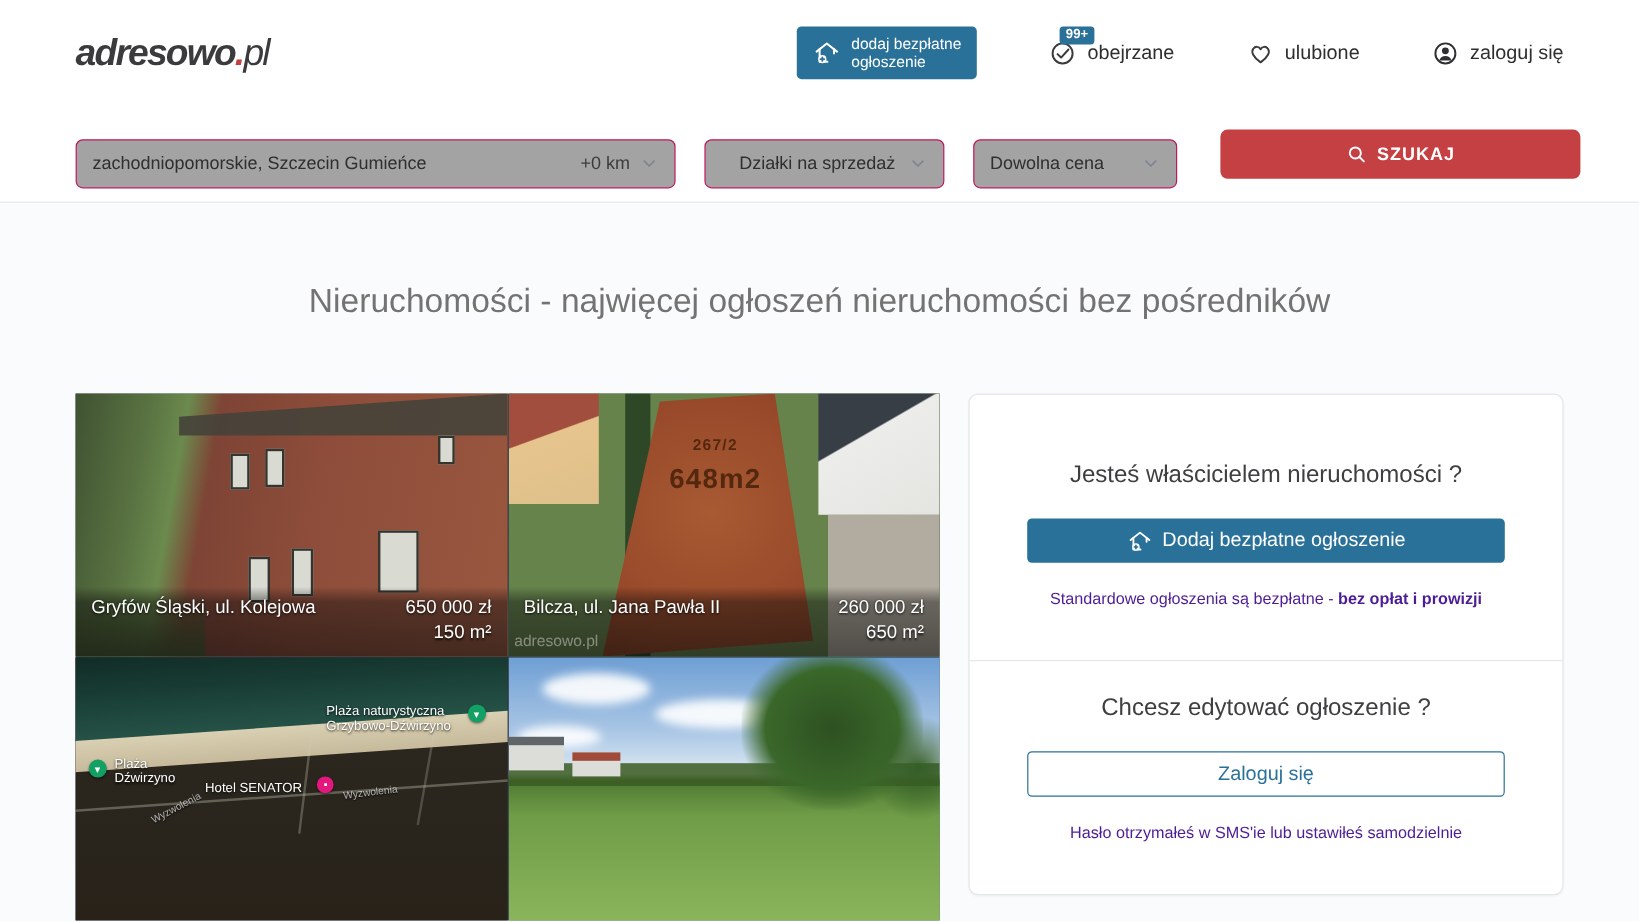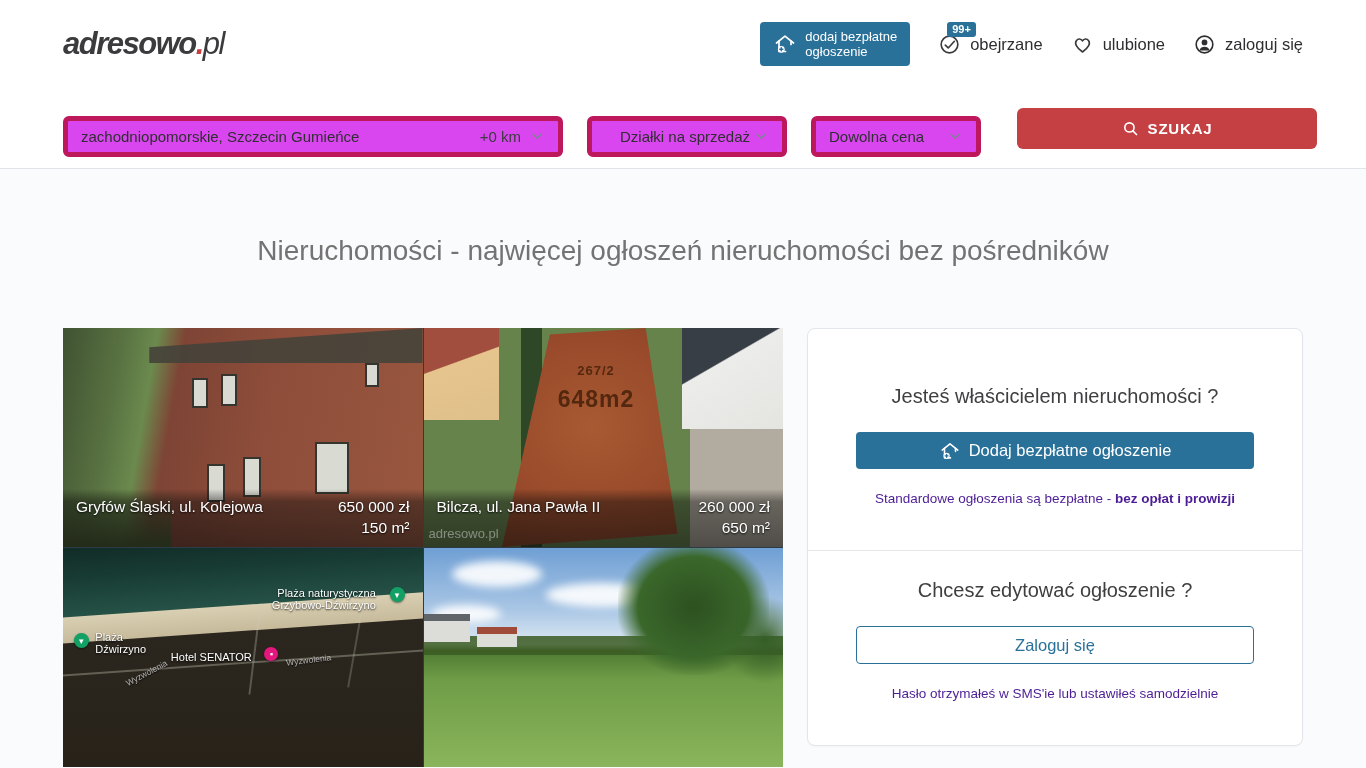--- a/index.html
+++ b/index.html
@@ -6,35 +6,35 @@
   html,body { width:1366px; height:768px; overflow:hidden; background:#fff;
               font-family:"Liberation Sans", sans-serif; color:#2f2f31; }
 
   
   .header { height:88px; display:flex; align-items:center; justify-content:space-between;
             padding:0 63px; background:#fff; }
   .logo { font-style:italic; font-weight:700; font-size:31px; letter-spacing:-1.5px;
           color:#3b3b3d; cursor:pointer; }
   .logo .dot { color:#c54040; }
   .logo .tld { font-weight:400; }
-  .header-actions { display:flex; align-items:center; gap:28px;margin-left:32px; }
+  .header-actions { display:flex; align-items:center; gap:60px;margin-left:32px; }
   .btn-add { display:flex; align-items:center; gap:8px; background:#2a7199; color:#fff;
              border:none; border-radius:4px; padding:7px 13px; cursor:pointer;
              font-family:inherit; }
   .btn-add .lines { text-align:left; font-size:13px; line-height:15px; }
   .header-link { display:flex; align-items:center; gap:9px; font-size:16.5px; color:#2e2e30;
                  cursor:pointer; }
   .icon-wrap { position:relative; display:inline-flex; }
   .badge { position:absolute; top:-11px; left:9px; background:#2a7199; color:#fff;
            font-size:11px; font-weight:700; padding:1.5px 5px; border-radius:3px; }
 
   
   .search-row { height:81px; display:flex; align-items:center; gap:24px; padding:0 63px;
                 background:#fff; border-bottom:1px solid #e1e4e8; }
-  .ctl { height:41px; background:#d946ef; border:5px solid #be185d; border-radius:6px;
+  .ctl { height:41px; background:#a3a3a3; border:1px solid #be185d; border-radius:6px;
          display:flex; align-items:center; justify-content:space-between;
          padding:0 13px; font-size:15px; color:#2f2f31; cursor:pointer;margin-top:16px; }
   .ctl-location { flex:0 0 500px; }
   .ctl-location .right { display:flex; align-items:flex-start; gap:8px; color:#3c3c3e; }
   .ctl-category { flex:0 0 200px;padding-left:28px; }
   .ctl-price { flex:0 0 170px; }
   .btn-search { flex:0 0 300px; height:41px; background:#c54043; color:#fff; border:none;
                 border-radius:6px; font-size:15px; font-weight:700; letter-spacing:.8px;
                 display:flex; align-items:center; justify-content:center; gap:9px;
                 cursor:pointer; font-family:inherit;margin-left:12px; }
@@ -280,21 +280,21 @@
           </span>
         </div>
       </div>
 
       <div class="card c3">
         <div class="layer sea"></div>
         <div class="layer beach"></div>
         <div class="layer road-h"></div>
         <div class="layer road-v1"></div>
         <div class="layer road-v2"></div>
-        <div class="map-label" style="right:13%;top:18%;text-align:right">
+        <div class="map-label" style="right:13%;top:18%;text-align:left">
           <span style="display:block">Plaża naturystyczna</span>
           <span style="display:block">Grzybowo-Dźwirzyno</span>
         </div>
         <div class="pin pin-green" style="right:5%;top:18%">▾</div>
         <div class="pin pin-green" style="left:3%;top:39%">▾</div>
         <div class="map-label" style="left:9%;top:38%">
           <span style="display:block">Plaża</span>
           <span style="display:block">Dźwirzyno</span>
         </div>
         <div class="map-label" style="left:30%;top:47%">Hotel SENATOR</div>

